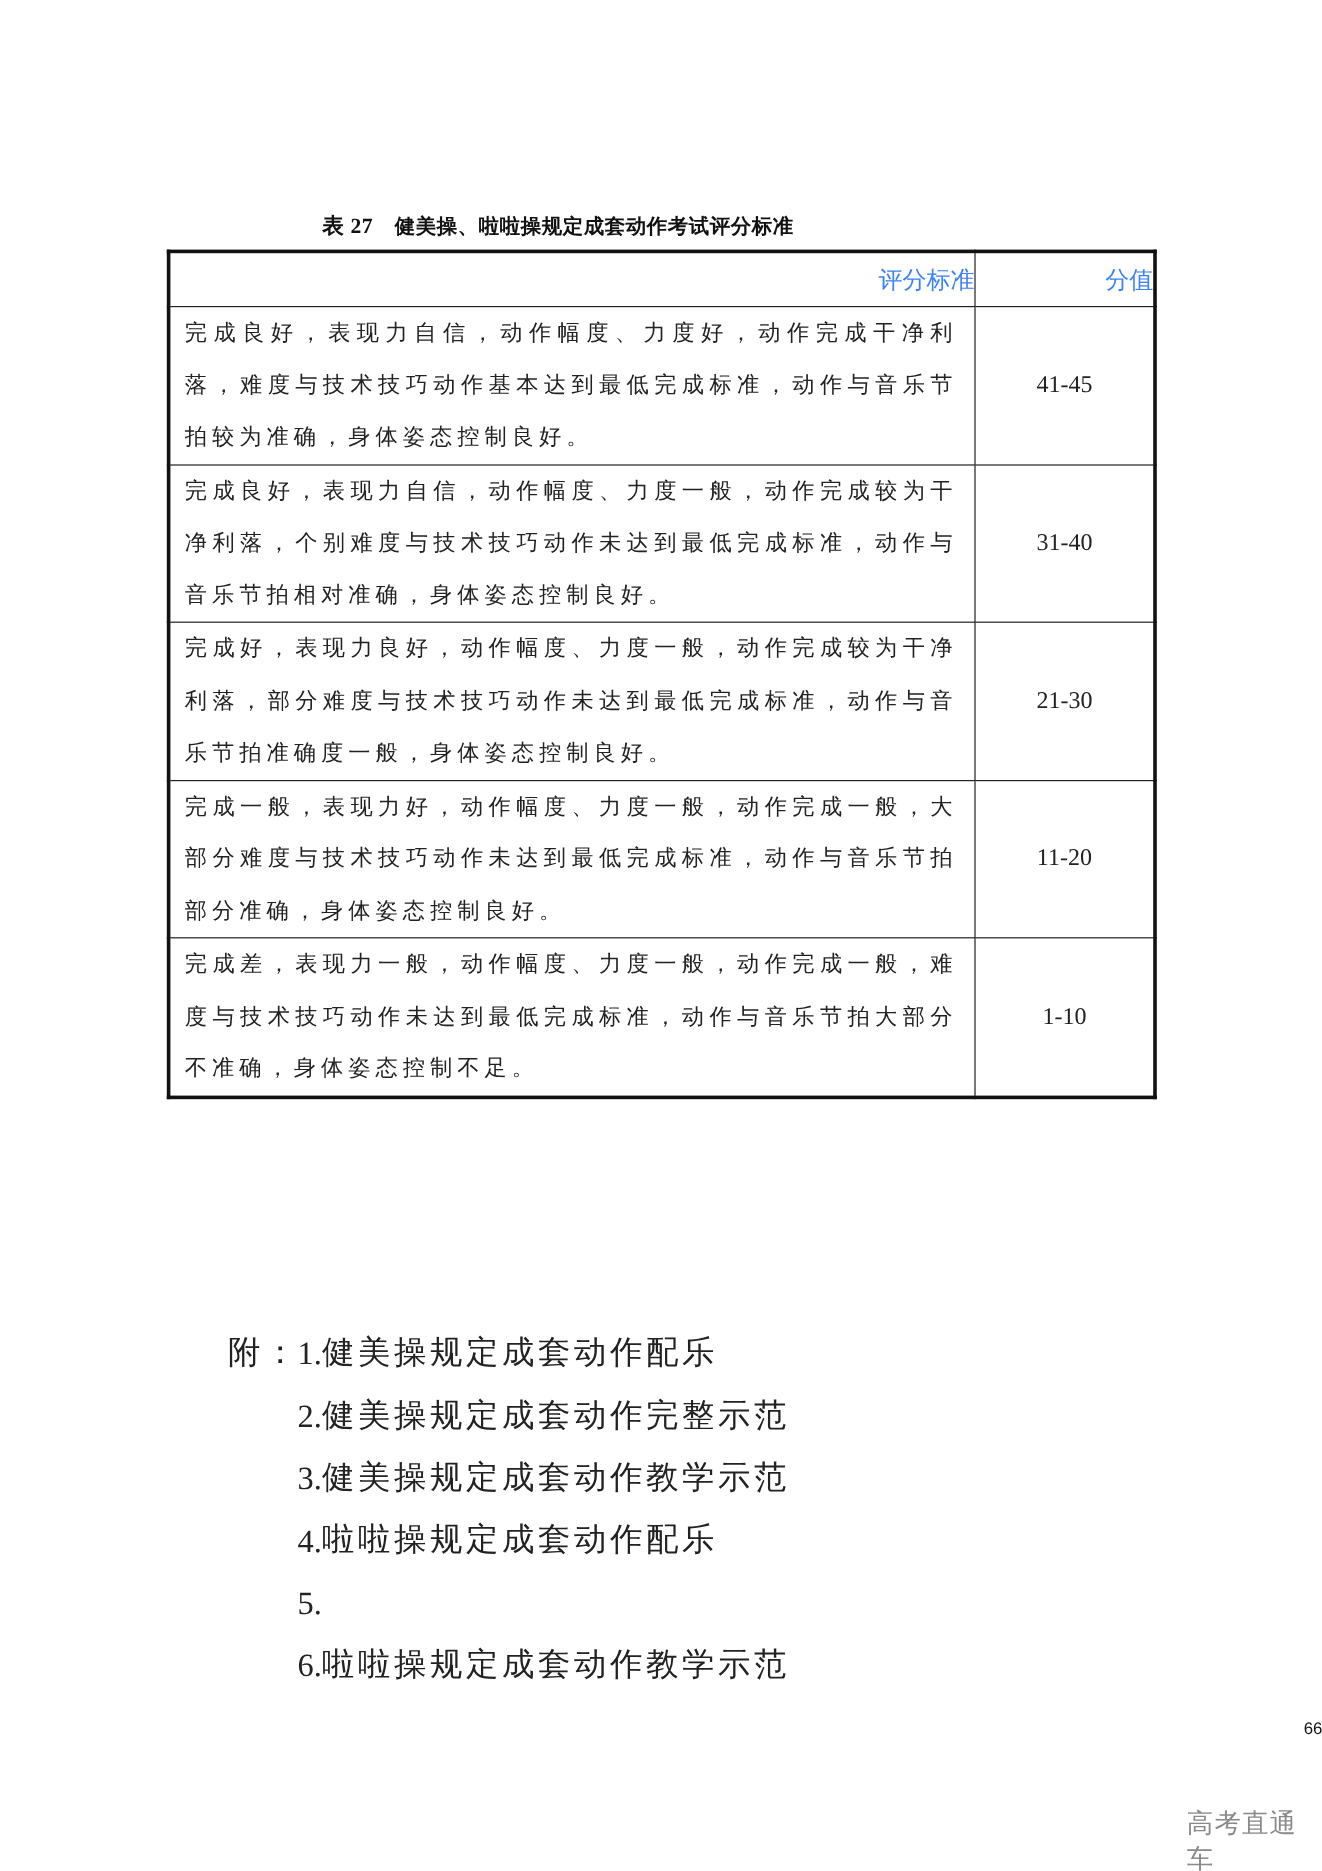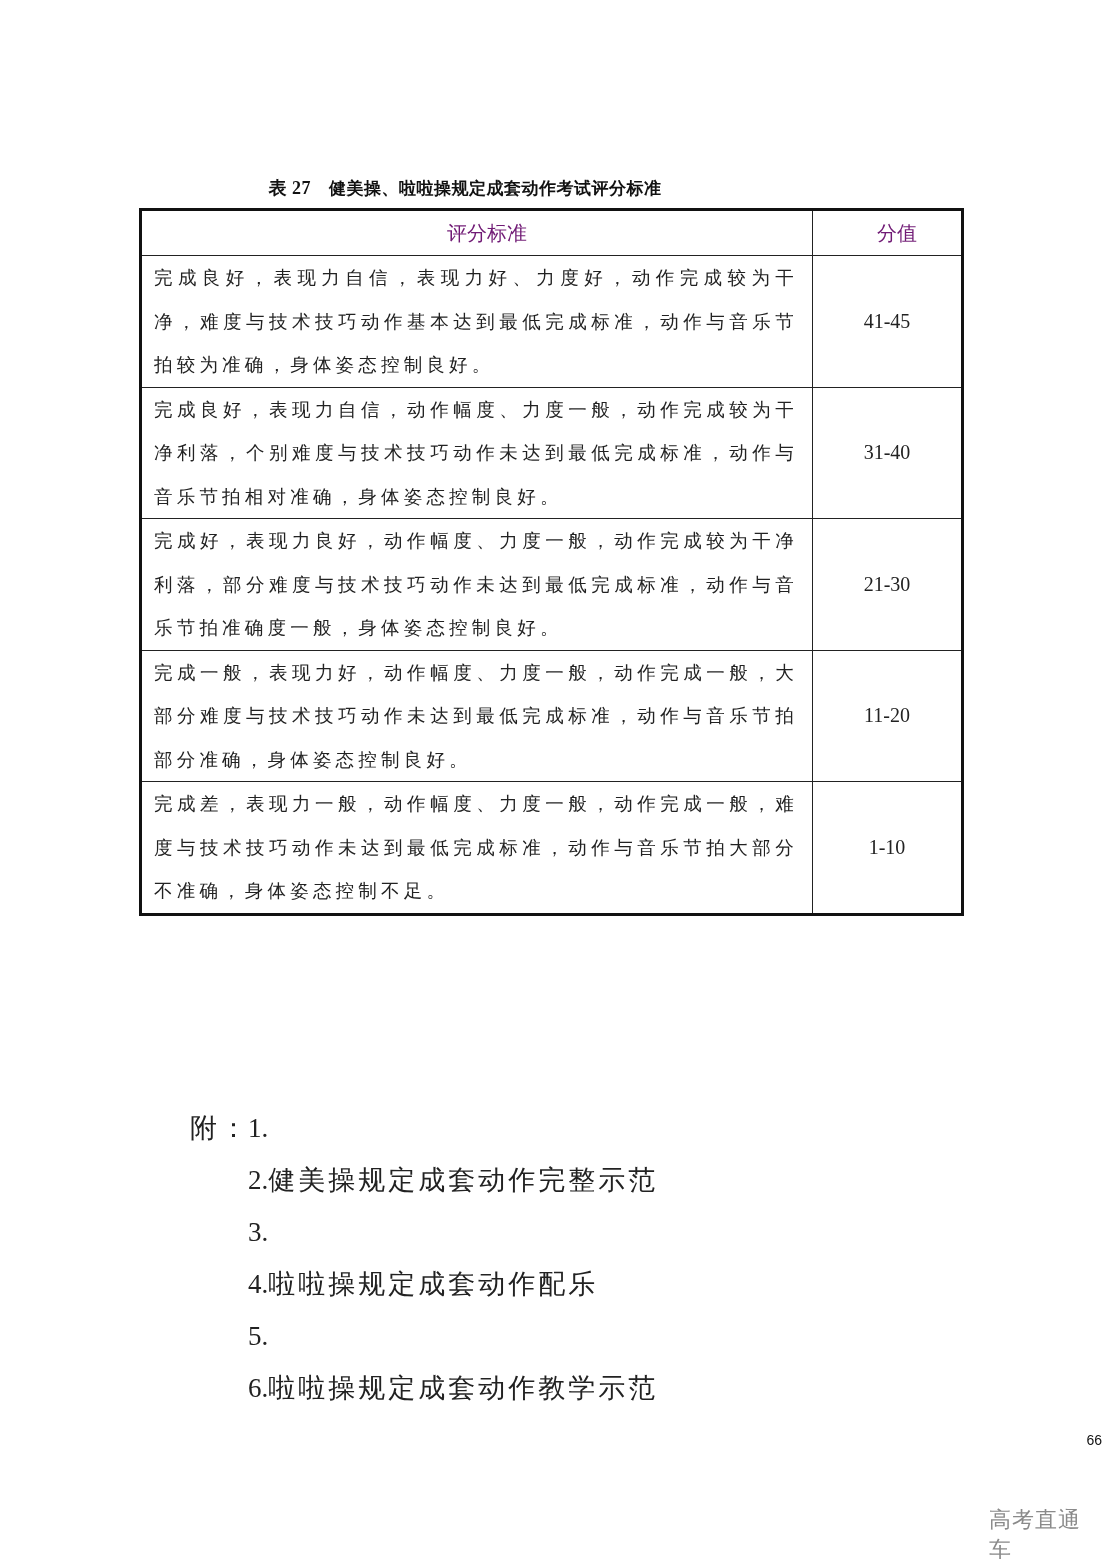--- a/index.html
+++ b/index.html
@@ -40,22 +40,22 @@
     }
     table.score th, table.score td {
       border: 1px solid #222;
       padding: 0;
     }
     table.score th {
       height: 44px;
       font-family: "DejaVu Sans", "Liberation Sans", sans-serif;
       font-weight: normal;
       font-size: 20px;
-      color: #701a75;
-      text-align: center;
+      color: #3b82f6;
+      text-align: right;
       padding-left: 20px;
     }
     col.c1 { width: 672px; }
     col.c2 { width: 150px; }
     table.score td.crit {
       height: 130px;
       padding: 0 14px 0 12px;
       font-size: 18.5px;
       line-height: 43.5px;
       letter-spacing: 4.2px;
@@ -114,21 +114,21 @@
       <col class="c2">
     </colgroup>
   <thead>
     <tr>
       <th>评分标准</th>
       <th>分值</th>
     </tr>
   </thead>
   <tbody>
     <tr>
-      <td class="crit">完成良好，表现力自信，表现力好、力度好，动作完成较为干净，难度与技术技巧动作基本达到最低完成标准，动作与音乐节拍较为准确，身体姿态控制良好。</td>
+      <td class="crit">完成良好，表现力自信，动作幅度、力度好，动作完成干净利落，难度与技术技巧动作基本达到最低完成标准，动作与音乐节拍较为准确，身体姿态控制良好。</td>
       <td class="score-val">41-45</td>
     </tr>
     <tr>
       <td class="crit">完成良好，表现力自信，动作幅度、力度一般，动作完成较为干净利落，个别难度与技术技巧动作未达到最低完成标准，动作与音乐节拍相对准确，身体姿态控制良好。</td>
       <td class="score-val">31-40</td>
     </tr>
     <tr>
       <td class="crit">完成好，表现力良好，动作幅度、力度一般，动作完成较为干净利落，部分难度与技术技巧动作未达到最低完成标准，动作与音乐节拍准确度一般，身体姿态控制良好。</td>
       <td class="score-val">21-30</td>
     </tr>
@@ -140,29 +140,31 @@
       <td class="crit">完成差，表现力一般，动作幅度、力度一般，动作完成一般，难度与技术技巧动作未达到最低完成标准，动作与音乐节拍大部分不准确，身体姿态控制不足。</td>
       <td class="score-val">1-10</td>
     </tr>
   </tbody>
 </table>
 
 <div class="appendix">
   <div class="row">
     <span class="lead">附：</span>
     <span class="item-num">1.</span>
+    <span>健美操规定成套动作配乐</span>
   </div>
   <div class="row">
     <span class="lead"></span>
     <span class="item-num">2.</span>
     <span>健美操规定成套动作完整示范</span>
   </div>
   <div class="row">
     <span class="lead"></span>
     <span class="item-num">3.</span>
+    <span>健美操规定成套动作教学示范</span>
   </div>
   <div class="row">
     <span class="lead"></span>
     <span class="item-num">4.</span>
     <span>啦啦操规定成套动作配乐</span>
   </div>
   <div class="row">
     <span class="lead"></span>
     <span class="item-num">5.</span>
   </div>

